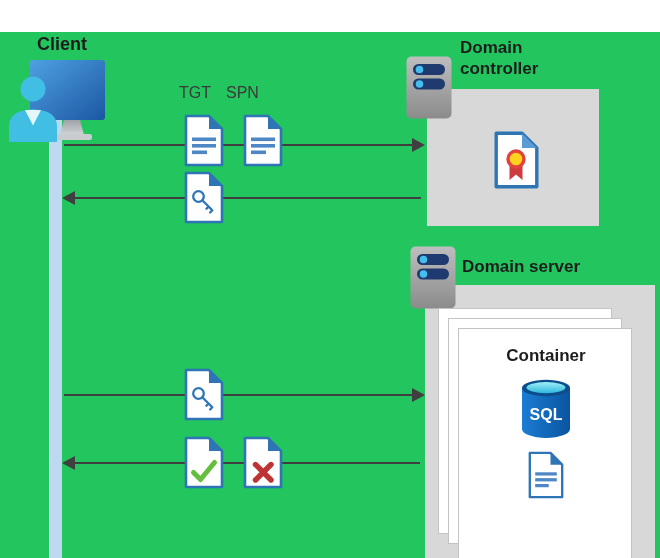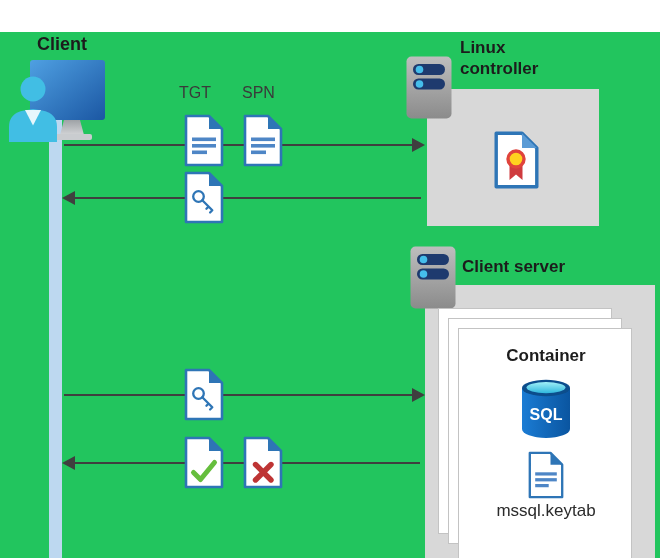--- a/index.html
+++ b/index.html
@@ -48,37 +48,37 @@
     </defs>
     <rect x="28" y="4" width="75" height="60" rx="3" fill="url(#monGrad)"></rect>
     <path d="M62 64 H78 L82 79 H58 Z" fill="url(#neckGrad)"></path>
     <rect x="52" y="78" width="38" height="6" rx="2" fill="#c9cccf"></rect>
     <circle cx="31" cy="33" r="12.5" fill="#41bee4"></circle>
     <path d="M7 86 V71 Q7 57 22 54.5 L31 53 L40 54.5 Q55 57 55 71 V86 Z" fill="#41bee4"></path>
     <path d="M23 54 H39 L31 69.5 Z" fill="#e6f7fc"></path>
   </svg>
 
   <div class="abs msg-label" style="left:179px; top:52px; width:50px;">TGT</div>
-  <div class="abs msg-label" style="left:242px; top:52px; width:50px;">SPN</div>
+  <div class="abs msg-label" style="left:226px; top:52px; width:50px;">SPN</div>
 
   <div class="abs gray-box" style="left:427px; top:57px; width:172px; height:137px;"></div>
   <svg class="abs" style="left:406px; top:24px;" width="46" height="63" viewBox="0 0 46 63">
     <defs>
       <linearGradient id="srvG1" x1="0" y1="0" x2="0" y2="1">
         <stop offset="0" stop-color="#bebebe"></stop>
           <stop offset="1" stop-color="#8b8b8b"></stop>
       </linearGradient>
     </defs>
     <rect x="0.5" y="0.5" width="45" height="62" rx="5" fill="url(#srvG1)"></rect>
     <rect x="7" y="8" width="32" height="11" rx="5.5" fill="#1e3a6e"></rect>
     <circle cx="13.5" cy="13.5" r="3.8" fill="#45beeb"></circle>
     <rect x="7" y="22.5" width="32" height="11" rx="5.5" fill="#1e3a6e"></rect>
     <circle cx="13.5" cy="28" r="3.8" fill="#45beeb"></circle>
   </svg>
-  <div class="abs title" style="left:460px; top:5px; width:105px;">Linux controller</div>
+  <div class="abs title" style="left:460px; top:5px; width:105px;">Domain controller</div>
 
   <svg class="abs" style="left:494px; top:99px;" width="45" height="58" viewBox="0 0 45 58">
     <path d="M2.2 2.2 H28 L42.8 17 V55.8 H2.2 Z" fill="#ffffff" stroke="#2e75b6" stroke-width="3.4" stroke-linejoin="round"></path>
     <path d="M28 2.2 L42.8 17 H28 Z" fill="#5b9bd5"></path>
     <path d="M15.5 30 V49 L22 43.5 L28.5 49 V30 Z" fill="#cf3b3e"></path>
     <circle cx="22" cy="28" r="8" fill="#ffd21f" stroke="#e0433c" stroke-width="3.4"></circle>
   </svg>
 
   <div class="abs gray-box" style="left:425px; top:253px; width:230px; height:291px;"></div>
   <svg class="abs" style="left:410px; top:214px;" width="46" height="63" viewBox="0 0 46 63">
@@ -87,21 +87,21 @@
         <stop offset="0" stop-color="#bebebe"></stop>
           <stop offset="1" stop-color="#8b8b8b"></stop>
       </linearGradient>
     </defs>
     <rect x="0.5" y="0.5" width="45" height="62" rx="5" fill="url(#srvG2)"></rect>
     <rect x="7" y="8" width="32" height="11" rx="5.5" fill="#1e3a6e"></rect>
     <circle cx="13.5" cy="13.5" r="3.8" fill="#45beeb"></circle>
     <rect x="7" y="22.5" width="32" height="11" rx="5.5" fill="#1e3a6e"></rect>
     <circle cx="13.5" cy="28" r="3.8" fill="#45beeb"></circle>
   </svg>
-  <div class="abs title" style="left:462px; top:224px; width:150px;">Client server</div>
+  <div class="abs title" style="left:462px; top:224px; width:150px;">Domain server</div>
 
   <div class="abs card" style="left:438px; top:276px; width:174px; height:226px;"></div>
   <div class="abs card" style="left:448px; top:286px; width:174px; height:226px;"></div>
   <div class="abs card" style="left:458px; top:296px; width:174px; height:282px;">
     <div class="abs title center" style="left:0; top:16px; width:174px;">Container</div>
 
     <svg class="abs" style="left:60px; top:50px;" width="54" height="60" viewBox="0 0 54 60">
       <defs>
         <linearGradient id="sqlBody" x1="0" y1="0" x2="1" y2="0">
           <stop offset="0" stop-color="#1b7cd4"></stop>
@@ -118,21 +118,20 @@
       <text x="27" y="41" text-anchor="middle" font-family="Liberation Sans, sans-serif" font-size="16" font-weight="700" fill="#ffffff">SQL</text>
     </svg>
 
     <svg class="abs" style="left:69px; top:122px;" width="36" height="48" viewBox="0 0 40 53">
       <path d="M2 2 H25 L38 15 V51 H2 Z" fill="#ffffff" stroke="#2e75b6" stroke-width="2.6" stroke-linejoin="round"></path>
       <path d="M25 2 L38 15 H25 Z" fill="#2e75b6"></path>
       <rect x="8" y="23.5" width="24" height="3.6" fill="#4e86c6"></rect>
       <rect x="8" y="30" width="24" height="3.6" fill="#4e86c6"></rect>
       <rect x="8" y="36.5" width="15" height="3.6" fill="#4e86c6"></rect>
     </svg>
-    <div class="abs center" style="left:0; top:172px; width:174px; font-size:17px; color:#2b2b2b;">mssql.keytab</div>
   </div>
 
   <div class="abs" style="left:64px; top:106px; width:361px; height:14px;">
     <div class="arrow-line" style="left:0; top:6px; width:349px;"></div>
     <div class="arrowhead-right" style="left:348px; top:0;"></div>
   </div>
 
   <div class="abs" style="left:62px; top:159px; width:359px; height:14px;">
     <div class="arrowhead-left" style="left:0; top:0;"></div>
     <div class="arrow-line" style="left:12px; top:6px; width:347px;"></div>

